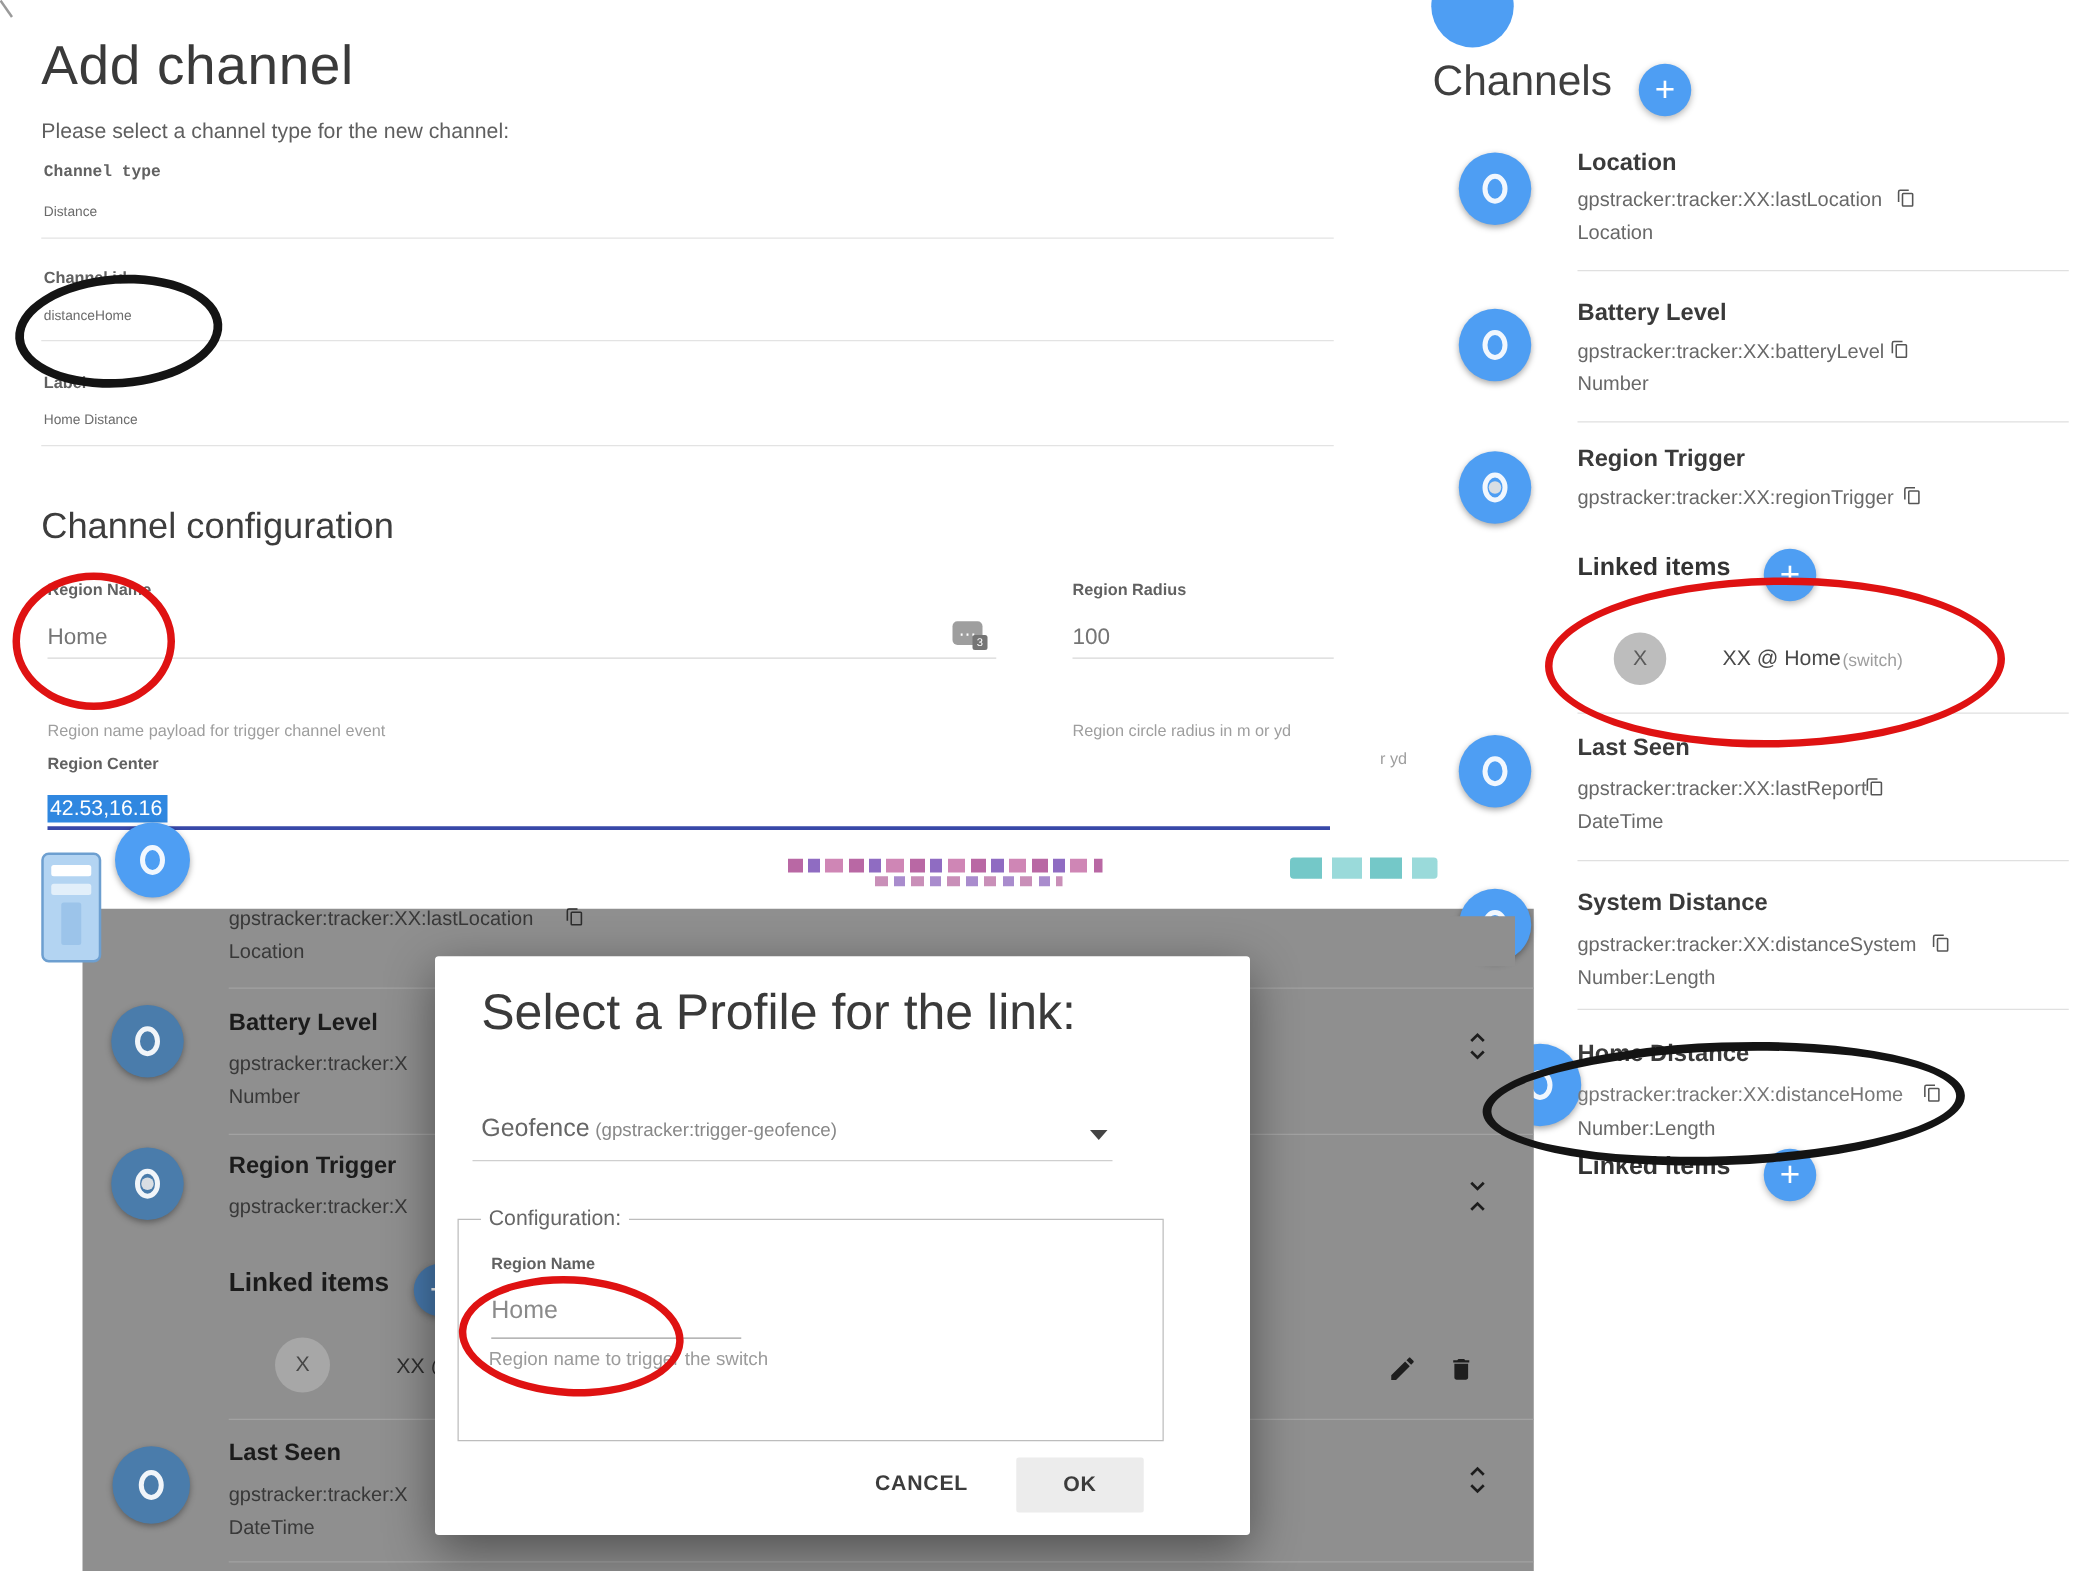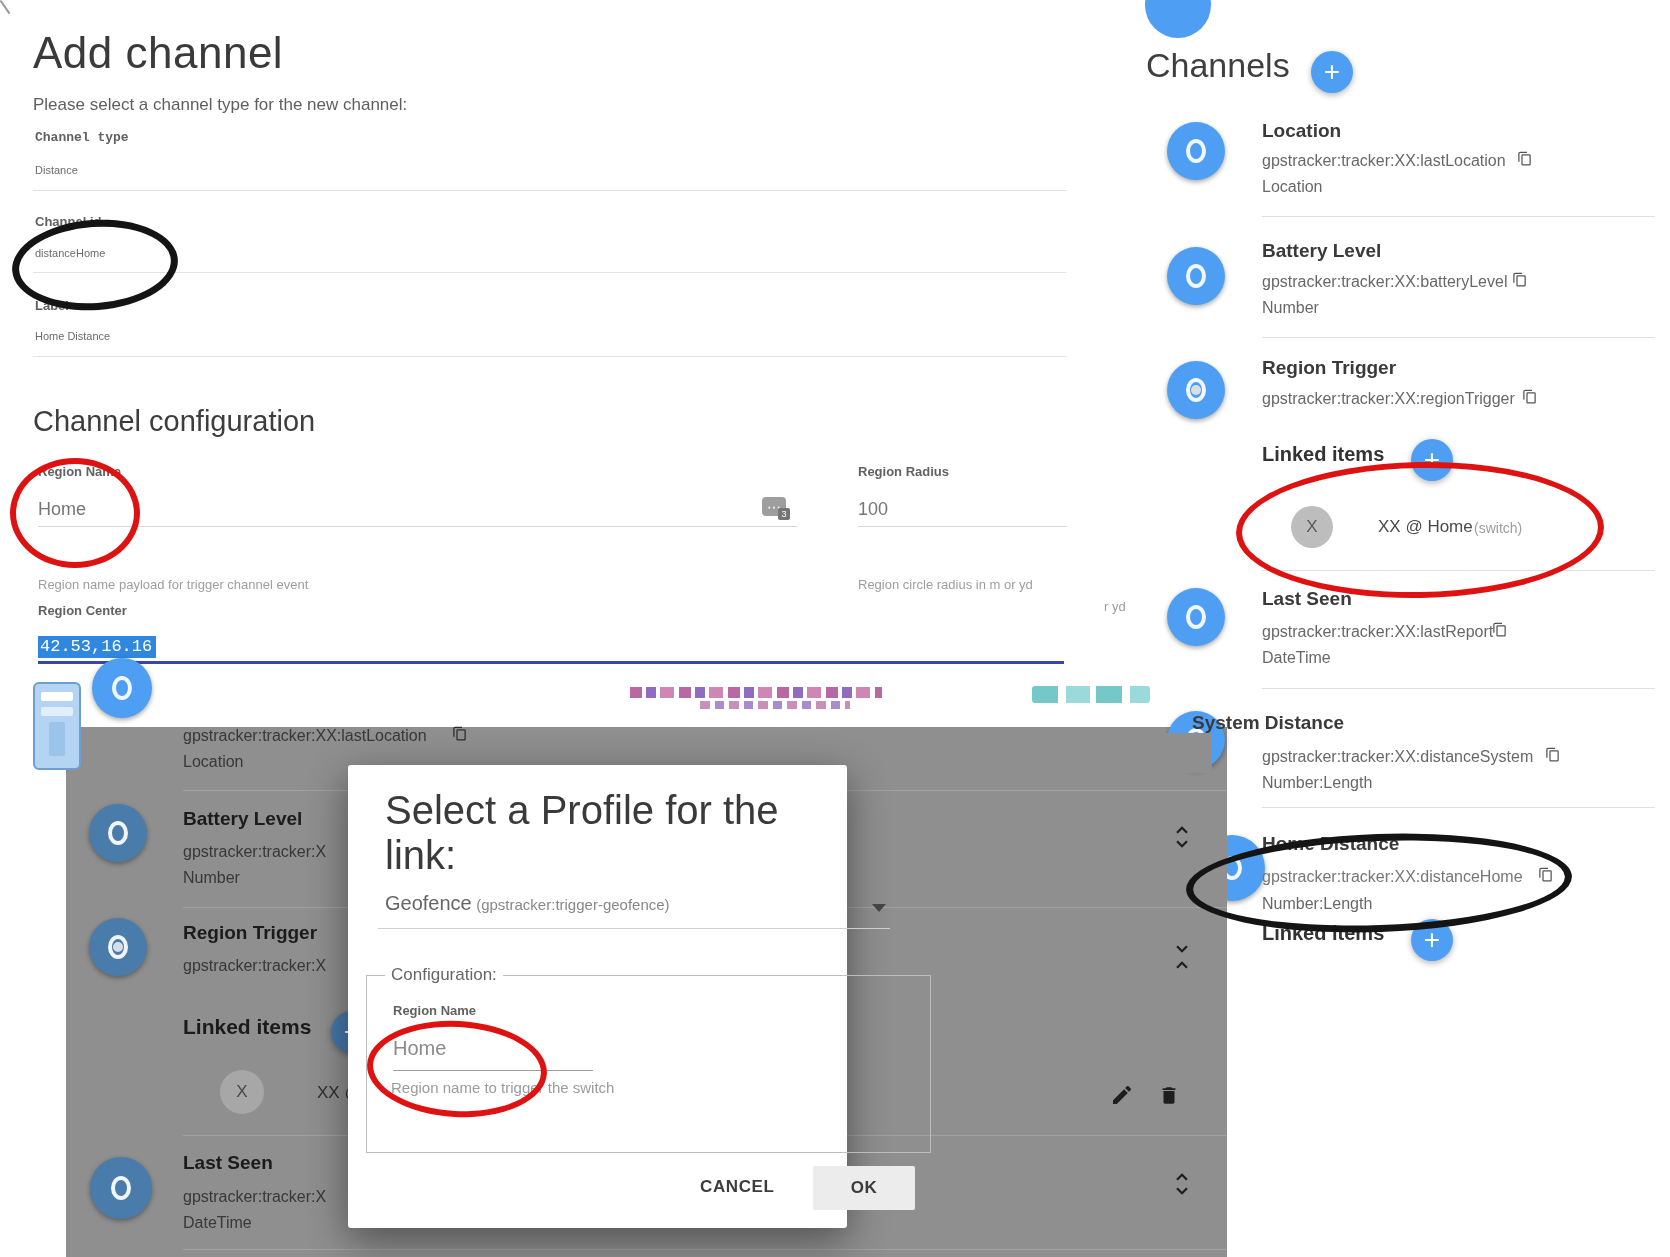--- a/index.html
+++ b/index.html
@@ -7,21 +7,21 @@
          font-family:"Liberation Sans",sans-serif;color:#444;}
   .abs{position:absolute;}
   
   .h1{font-size:44px;font-weight:300;color:#3a3a3a;letter-spacing:.5px;}
   .h2{font-size:29px;font-weight:300;color:#3d3d3d;}
   .sub{font-size:17px;color:#5f5f5f;font-weight:300;}
   .lbl{font-size:13px;font-weight:bold;color:#616161;}
   .val{font-size:11px;color:#6b6b6b;}
   .line{height:1px;background:#e3e3e3;}
   .helper{font-size:13px;color:#9e9e9e;margin-top:46px;}
-  .sel{background:#2f87e0;color:#fff;padding:1px 4px 2px 2px;font-size:17px;font-family:Liberation Mono, monospace;}
+  .sel{background:#2f87e0;color:#fff;padding:1px 4px 2px 2px;font-size:17px;}
   .focusline{height:3px;background:#3848a8;}
   
   .bluecirc{border-radius:50%;background:#4e9ef3;display:flex;align-items:center;justify-content:center;
             box-shadow:0 2px 5px rgba(0,0,0,.35);}
   .dimcirc{background:#4a7cab;}
   .ring{width:20px;height:24px;border:4px solid rgba(255,255,255,.92);border-radius:50%;
         display:flex;align-items:center;justify-content:center;box-sizing:border-box;}
   .dot{width:10px;height:10px;border-radius:50%;background:#d9dee3;}
   .fab{border-radius:50%;background:#4e9ef3;color:#fff;display:flex;align-items:center;justify-content:center;
        font-size:28px;font-weight:300;box-shadow:0 2px 6px rgba(0,0,0,.3);cursor:pointer;}
@@ -176,21 +176,21 @@
   <svg class="abs" style="left:1172px;top:821px;" width="20" height="32" viewBox="0 0 24 34">
       <path fill="none" stroke="#1d1d1d" stroke-width="2.6" d="M6 12l6-6 6 6M6 22l6 6 6-6"></path>
     </svg>
   <svg class="abs" style="left:1172px;top:941px;" width="20" height="32" viewBox="0 0 24 34">
       <path fill="none" stroke="#1d1d1d" stroke-width="2.6" d="M6 4l6 6 6-6M6 30l6-6 6 6"></path>
     </svg>
   <svg class="abs" style="left:1172px;top:1168px;" width="20" height="32" viewBox="0 0 24 34">
       <path fill="none" stroke="#1d1d1d" stroke-width="2.6" d="M6 12l6-6 6 6M6 22l6 6 6-6"></path>
     </svg>
 
-  <div class="abs dialog" style="left:348px;top:765px;width:499px;height:463px;">
+  <div class="abs dialog" style="left:348px;top:765px;width:652px;height:463px;">
     <div class="abs dlg-title" style="left:37px;top:23px;">Select a Profile for the link:</div>
 
     <div class="abs" style="left:37px;top:127px;">
       <span class="dlg-sel">Geofence</span>
       <span class="dlg-hint">(gpstracker:trigger-geofence)</span>
     </div>
     <div class="abs caret" style="left:524px;top:139px;"></div>
     <div class="abs line" style="left:30px;top:163px;width:512px;background:#cfcfcf;"></div>
 
     <fieldset class="fs" style="left:18px;top:200px;width:539px;height:170px;">
@@ -269,21 +269,21 @@
       <path fill="none" stroke="#555" stroke-width="2" d="M16 2H5a2 2 0 0 0-2 2v13"></path>
       <rect x="8" y="6" width="13" height="16" rx="1" fill="none" stroke="#555" stroke-width="2"></rect>
     </svg>
   <div class="abs sb-type" style="left:1262px;top:649px;">DateTime</div>
   <div class="abs divider" style="left:1262px;top:688px;width:393px;"></div>
 
   <div class="abs bluecirc" style="left:1167px;top:711px;width:58px;height:58px;">
       <span class="ring"></span>
     </div>
   <div class="abs scrim" style="left:1160px;top:733px;width:52px;height:40px;box-shadow:none;"></div>
-  <div class="abs sb-title" style="left:1192px;top:712px;">System Distance</div>
+  <div class="abs sb-title" style="left:1262px;top:712px;">System Distance</div>
   <div class="abs sb-id" style="left:1262px;top:748px;">gpstracker:tracker:XX:distanceSystem</div>
   <svg class="abs" style="left:1545px;top:746px;" width="15" height="17" viewBox="0 0 24 24">
       <path fill="none" stroke="#555" stroke-width="2" d="M16 2H5a2 2 0 0 0-2 2v13"></path>
       <rect x="8" y="6" width="13" height="16" rx="1" fill="none" stroke="#555" stroke-width="2"></rect>
     </svg>
   <div class="abs sb-type" style="left:1262px;top:774px;">Number:Length</div>
   <div class="abs divider" style="left:1262px;top:807px;width:393px;"></div>
 
   <div class="abs sb-title" style="left:1262px;top:833px;">Home Distance</div>
   <div class="abs sb-id" style="left:1262px;top:868px;color:#777;">gpstracker:tracker:XX:distanceHome</div>

